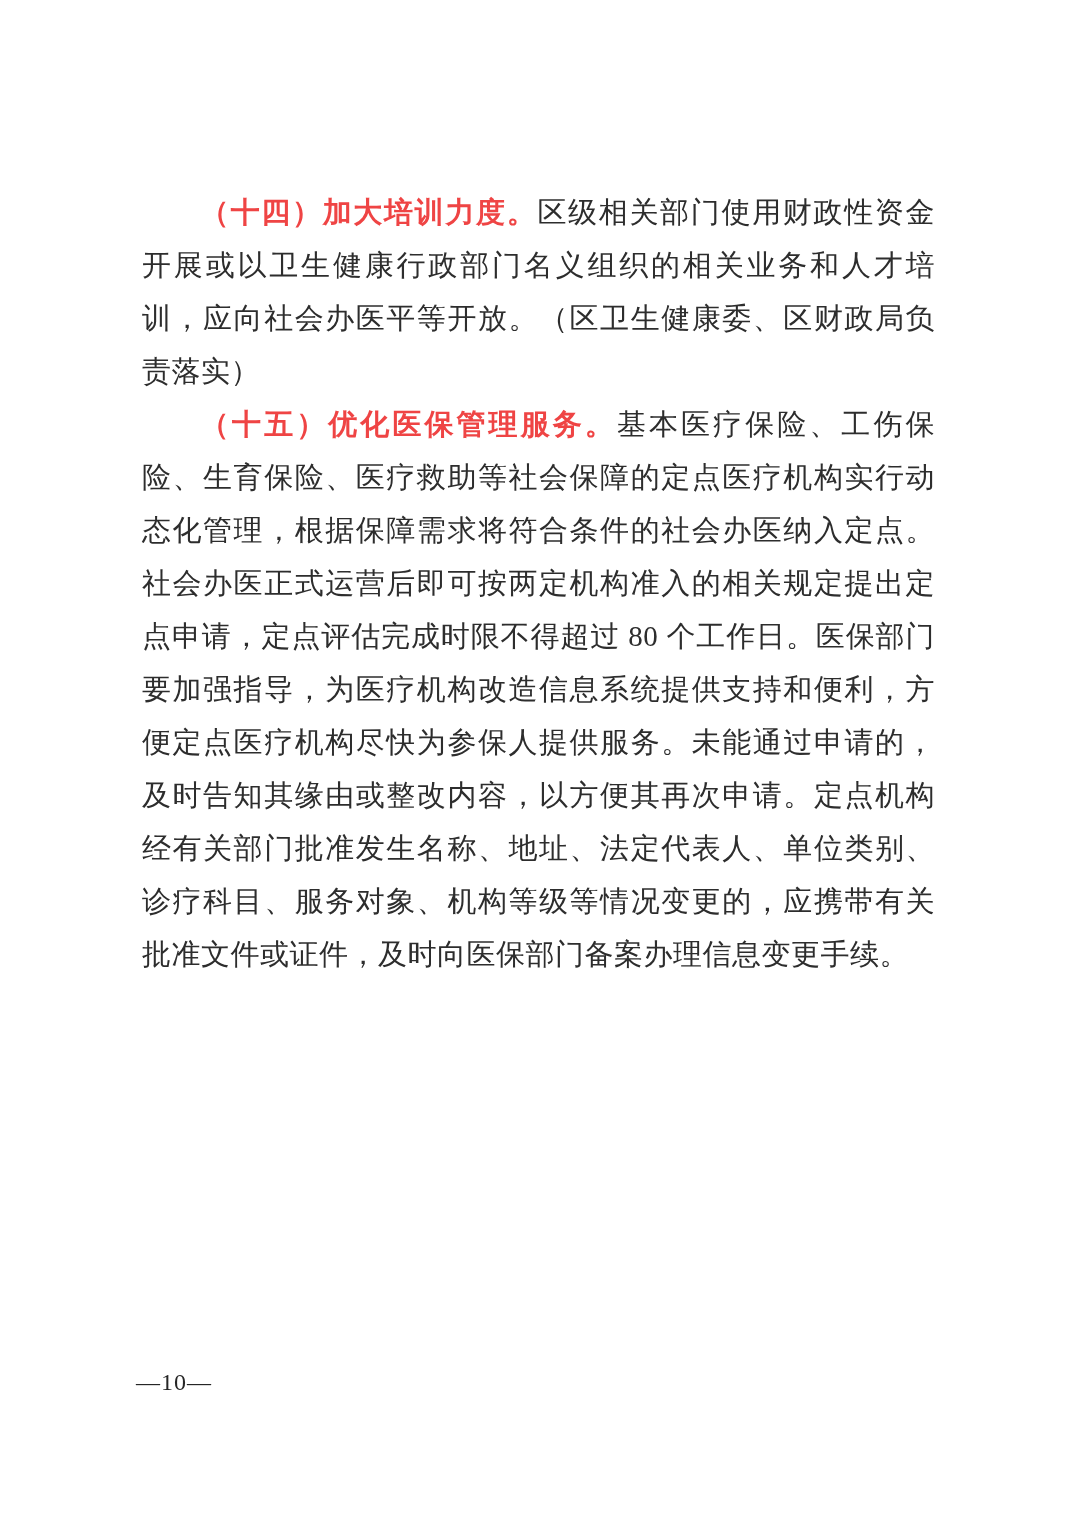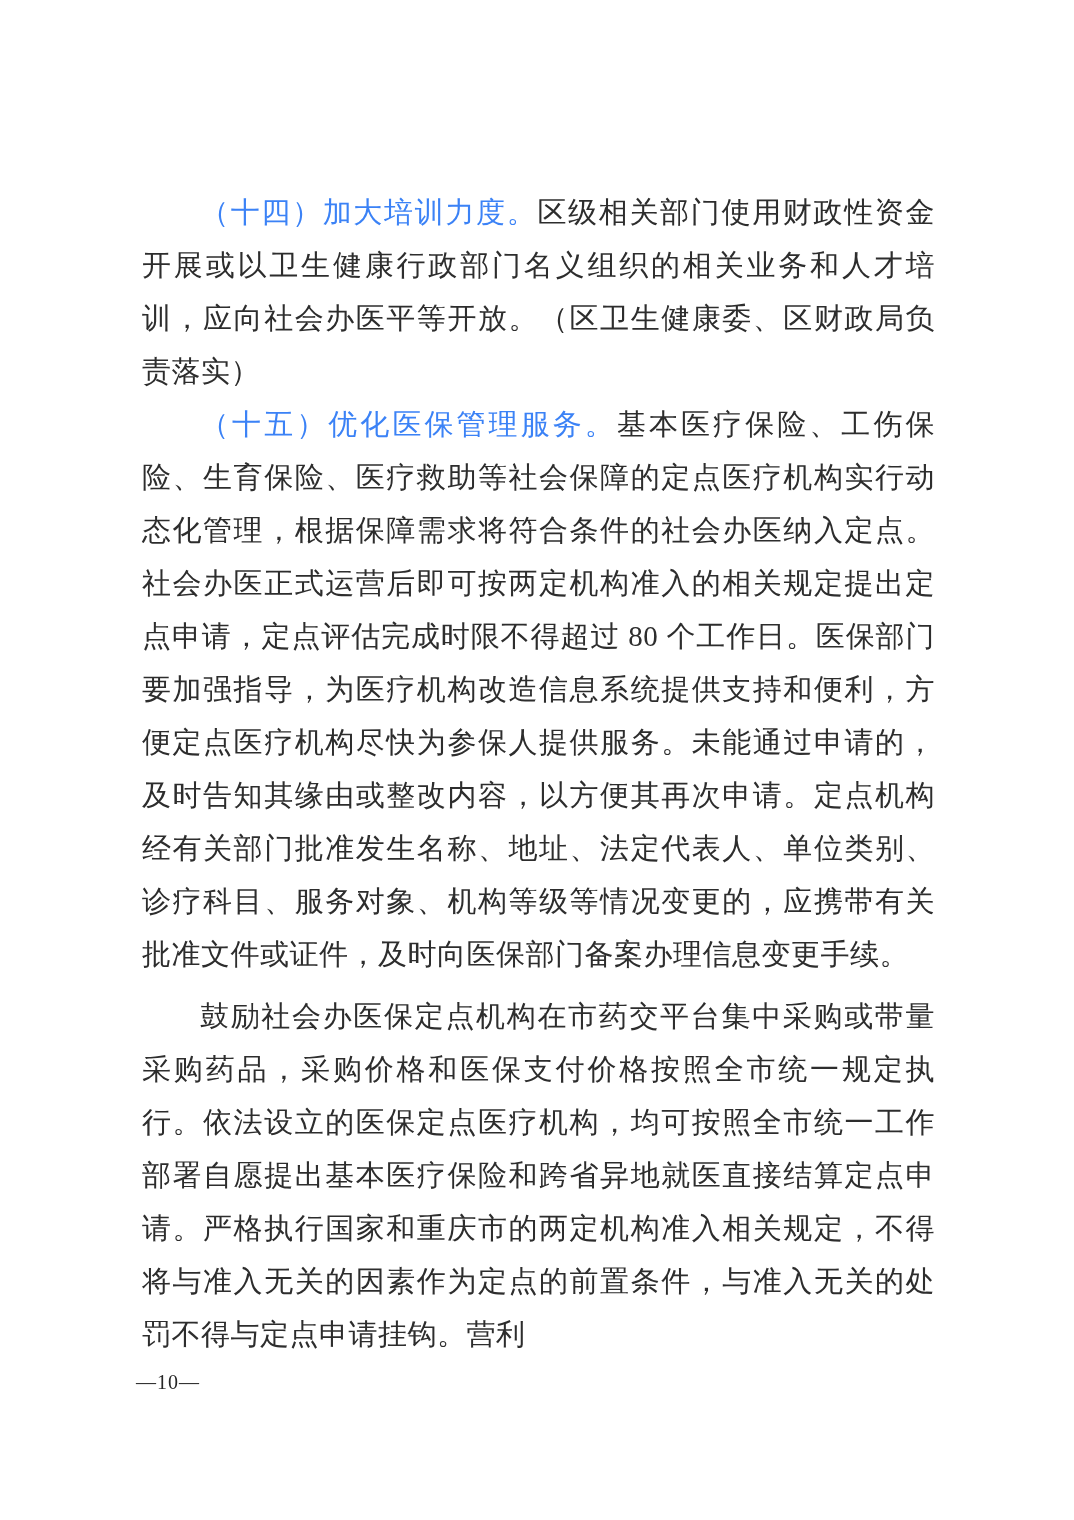--- a/index.html
+++ b/index.html
@@ -26,59 +26,58 @@
     margin: 0;
     font-size: 29px;
     line-height: 53px;
     text-align: justify;
     text-justify: inter-ideograph;
     text-indent: 2em;
     letter-spacing: 0.5px;
     color: #2d2d2d;
   }
   .para .lead {
-    font-weight: normal;
-    color: #3b82f6;
+    font-weight: bold;
+    color: #ef4444;
   }
   .section-heading {
     margin: 0;
     font-family: "Liberation Sans", "DejaVu Sans", sans-serif;
     font-weight: bold;
     font-size: 30px;
     line-height: 53px;
     text-indent: 1.45em;
     color: #1c1c1c;
     letter-spacing: 0.5px;
   }
   .para-spaced {
     margin-top: 9px;
   }
   .page-number {
     position: absolute;
     left: 136px;
     top: 1362px;
-    font-size: 20px;
+    font-size: 24px;
     line-height: 40px;
     color: #262626;
     letter-spacing: 1px;
   }
 </style>
 </head>
 <body>
 
 <div class="page">
   <div class="content">
 
     <p class="para">
       <span class="lead">（十四）加大培训力度。</span><span>区级相关部门使用财政性资金开展或以卫生健康行政部门名义组织的相关业务和人才培训，应向社会办医平等开放。（区卫生健康委、区财政局负责落实）</span>
     </p>
 
 
     <p class="para">
       <span class="lead">（十五）优化医保管理服务。</span><span>基本医疗保险、工伤保险、生育保险、医疗救助等社会保障的定点医疗机构实行动态化管理，根据保障需求将符合条件的社会办医纳入定点。社会办医正式运营后即可按两定机构准入的相关规定提出定点申请，定点评估完成时限不得超过 80 个工作日。医保部门要加强指导，为医疗机构改造信息系统提供支持和便利，方便定点医疗机构尽快为参保人提供服务。未能通过申请的，及时告知其缘由或整改内容，以方便其再次申请。定点机构经有关部门批准发生名称、地址、法定代表人、单位类别、诊疗科目、服务对象、机构等级等情况变更的，应携带有关批准文件或证件，及时向医保部门备案办理信息变更手续。</span>
     </p>
 
-    <p class="para para-spaced">鼓励社会办医保定点机构在市药交平台集中采购或带量采购药品，采购价格和医保支付价格按照全市统一规定执行。依法设立的医保定点医疗机构，均可按照全市统一工作部署自愿提出基本医疗保险和跨省异地就医直接结算定点申请。严格执行国家和重庆市的两定机构准入相关规定，不得将与准入无关的因素作为定点的前置条件，与准入无关的处罚不得与定点申请挂钩。营利</p>
 
   </div>
 
   <div class="page-number">—10—</div>
 </div>
 
 </body></html>

